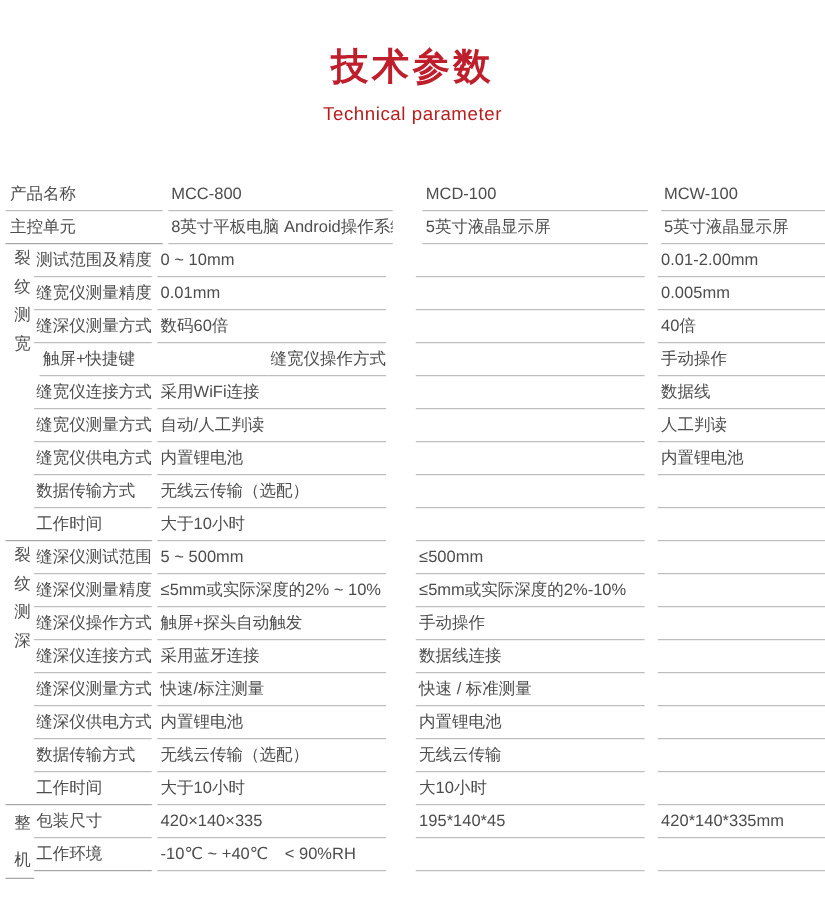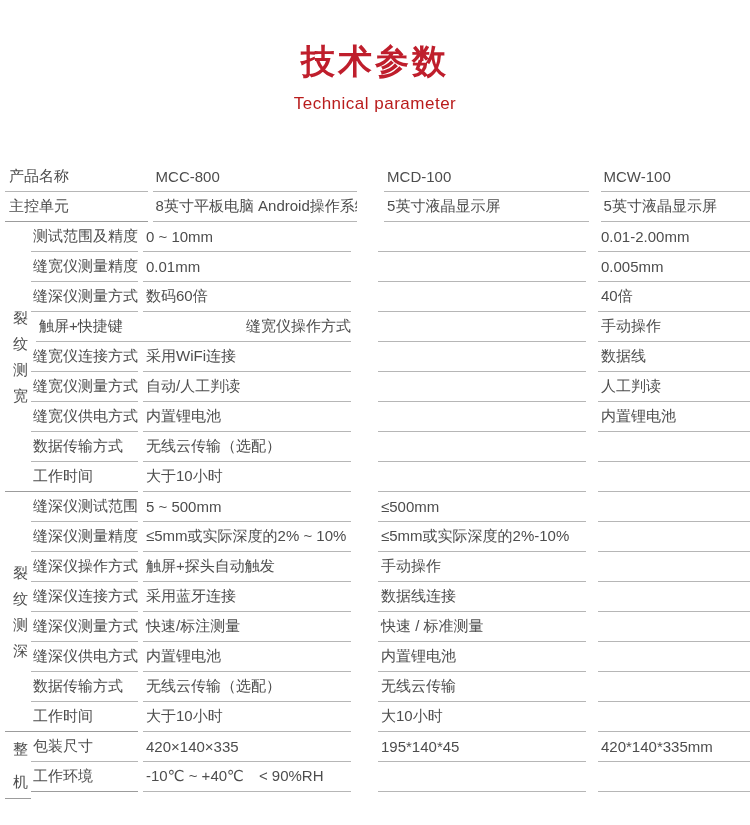--- a/index.html
+++ b/index.html
@@ -50,21 +50,21 @@
   .sub-label{width:107px;padding-left:2px;}
   .val{padding-left:3px;}
   .v1{width:208px;margin-left:5px;}
   .v2{width:208px;margin-left:27px;}
   .v3{width:152px;margin-left:12px;}
   .section{display:flex;}
   .group-col{
     box-sizing:border-box;
     width:38px;
     display:flex;
-    align-items:center;
+    align-items:flex-start;
     padding-left:8px;
     border-bottom:1px solid var(--line-dark);
   }
   .vtext{
     display:block;
     width:16px;
     word-break:break-all;
     line-height:26px;
     color:var(--txt);
   }

